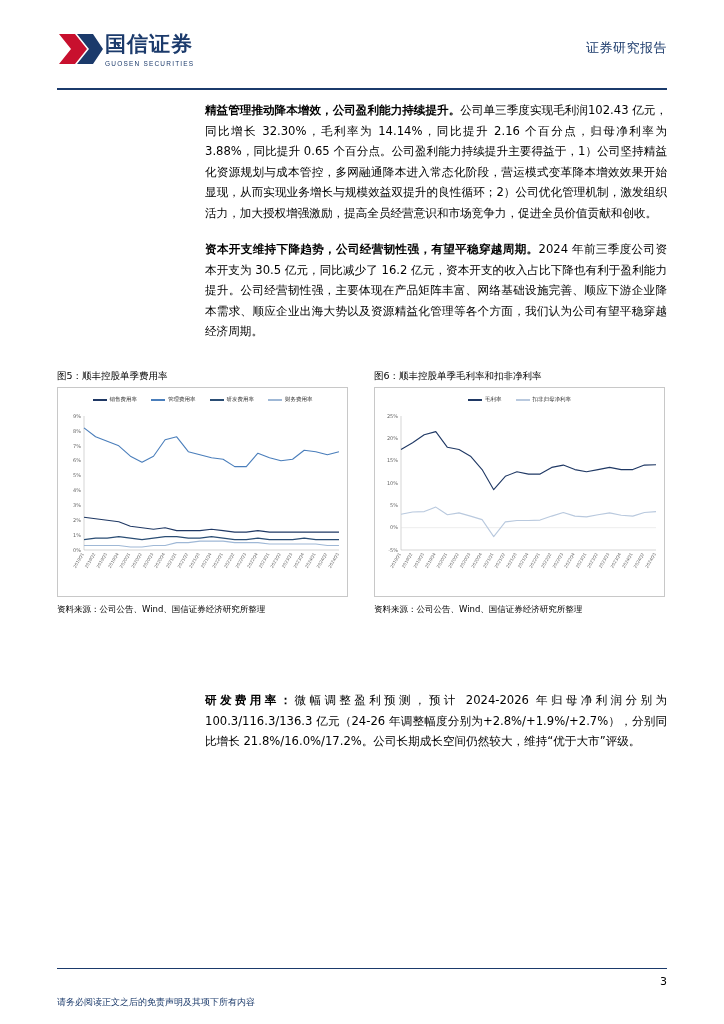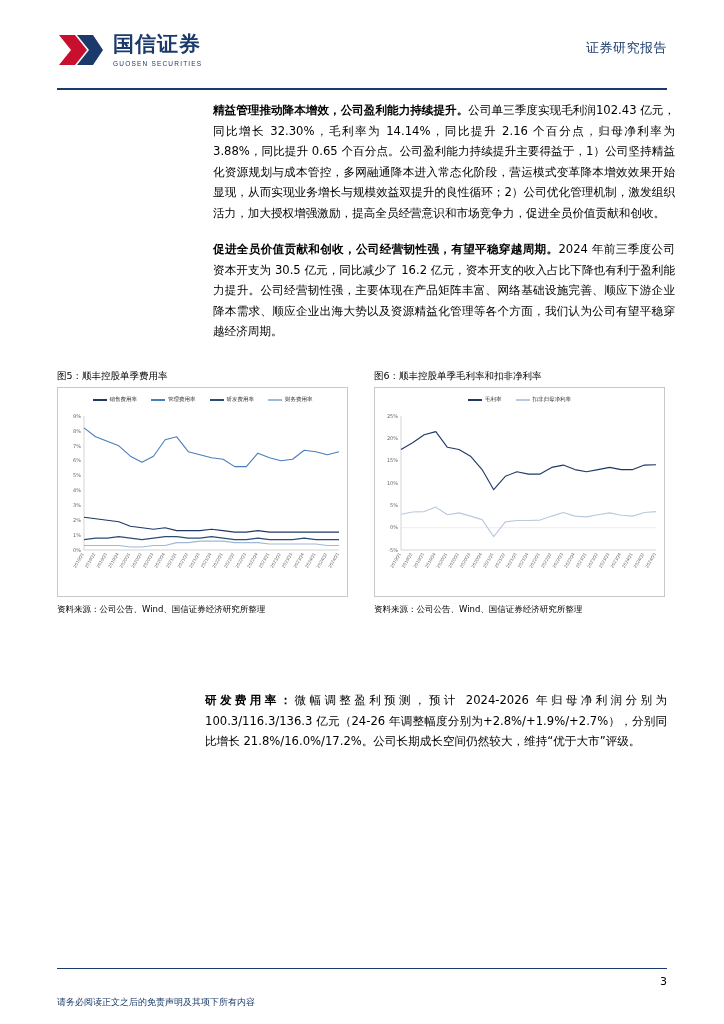--- a/index.html
+++ b/index.html
@@ -13,21 +13,21 @@
   }
   .page{
     position:absolute;left:0;top:0;width:724px;height:1024px;
     background:#fff;
   }
   
   .header{
     position:absolute;left:57px;top:30px;width:610px;height:58px;
   }
   .logo-wrap{
-    position:absolute;left:0;top:0;display:flex;align-items:center;gap:8px;
+    position:absolute;left:0;top:0;display:flex;align-items:flex-start;
   }
   .logo-mark{
     width:48px;height:36px;position:relative;
   }
   .logo-text-cn{
     font-size:21px;font-weight:bold;color:#1b3a6b;letter-spacing:1px;
     font-family:"DejaVu Sans",sans-serif;
   }
   .logo-text-en{
     font-size:6.5px;color:#1b3a6b;letter-spacing:1.2px;margin-top:2px;
@@ -35,21 +35,21 @@
   }
   .header-right{
     position:absolute;right:0;top:9px;font-size:13px;color:#1b3a6b;
     font-family:Liberation Serif, serif;letter-spacing:.5px;
   }
   .header-rule{
     position:absolute;left:57px;top:88px;width:610px;height:2px;background:#1b3a6b;
   }
   
   .content{
-    position:absolute;left:213px;top:100px;width:462px;
+    position:absolute;left:205px;top:100px;width:462px;
   }
   p.para{
     margin:0 0 16px 0;
     font-size:11.6px;
     line-height:20.5px;
     text-align:justify;
     font-family:"DejaVu Sans",sans-serif;
     color:#000;
   }
   .bold-lead{font-weight:bold;}
@@ -123,21 +123,21 @@
     </div>
     <div class="header-right">证券研究报告</div>
   </div>
   <div class="header-rule"></div>
 
   <div class="content">
     <p class="para">
       <span class="bold-lead">精益管理推动降本增效，公司盈利能力持续提升。</span><span>公司单三季度实现毛利润102.43 亿元，同比增长 32.30%，毛利率为 14.14%，同比提升 2.16 个百分点，归母净利率为 3.88%，同比提升 0.65 个百分点。公司盈利能力持续提升主要得益于，1）公司坚持精益化资源规划与成本管控，多网融通降本进入常态化阶段，营运模式变革降本增效效果开始显现，从而实现业务增长与规模效益双提升的良性循环；2）公司优化管理机制，激发组织活力，加大授权增强激励，提高全员经营意识和市场竞争力，促进全员价值贡献和创收。</span>
     </p>
     <p class="para">
-      <span class="bold-lead">促进全员价值贡献和创收，公司经营韧性强，有望平稳穿越周期。</span><span>2024 年前三季度公司资本开支为 30.5 亿元，同比减少了 16.2 亿元，资本开支的收入占比下降也有利于盈利能力提升。公司经营韧性强，主要体现在产品矩阵丰富、网络基础设施完善、顺应下游企业降本需求、顺应企业出海大势以及资源精益化管理等各个方面，我们认为公司有望平稳穿越经济周期。</span>
+      <span class="bold-lead">资本开支维持下降趋势，公司经营韧性强，有望平稳穿越周期。</span><span>2024 年前三季度公司资本开支为 30.5 亿元，同比减少了 16.2 亿元，资本开支的收入占比下降也有利于盈利能力提升。公司经营韧性强，主要体现在产品矩阵丰富、网络基础设施完善、顺应下游企业降本需求、顺应企业出海大势以及资源精益化管理等各个方面，我们认为公司有望平稳穿越经济周期。</span>
     </p>
   </div>
 
   <div class="figures">
 
     <div class="fig left">
       <div class="fig-title">图5：顺丰控股单季费用率</div>
       <div class="fig-box">
         <div class="legend">
           <span class="item">

